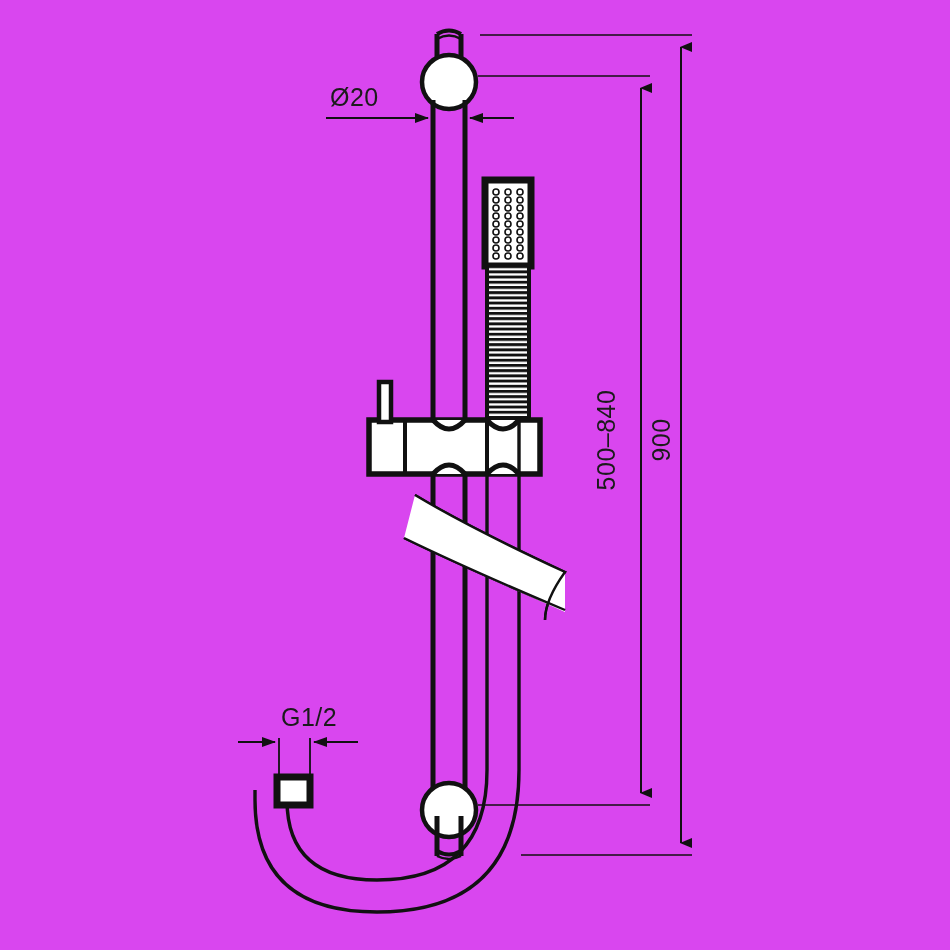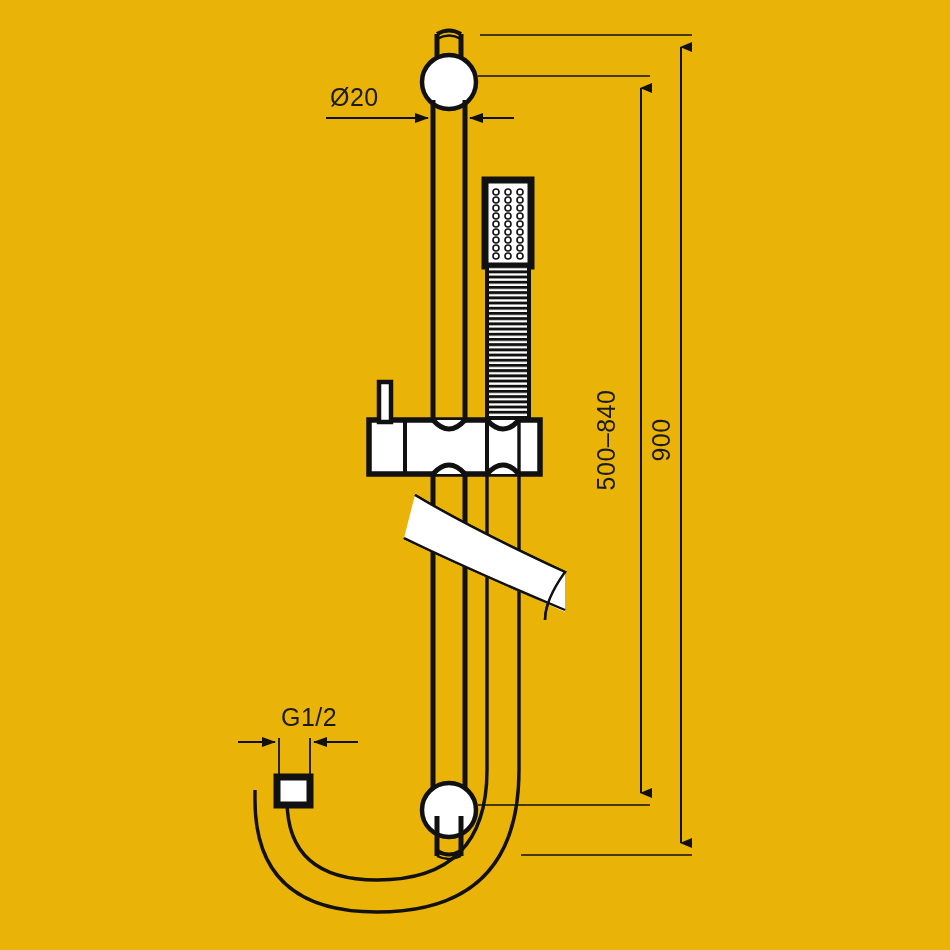--- a/index.html
+++ b/index.html
@@ -7,21 +7,21 @@
     padding: 0;
     background: #ffffff;
   }
   body {
     font-family: "Liberation Sans", sans-serif;
   }
   #drawing-page {
     position: relative;
     width: 950px;
     height: 950px;
-    background: #eab308;
+    background: #d946ef;
     overflow: hidden;
   }
   #drawing-svg {
     position: absolute;
     left: 0;
     top: 0;
     width: 950px;
     height: 950px;
   }
   .dim-text {

